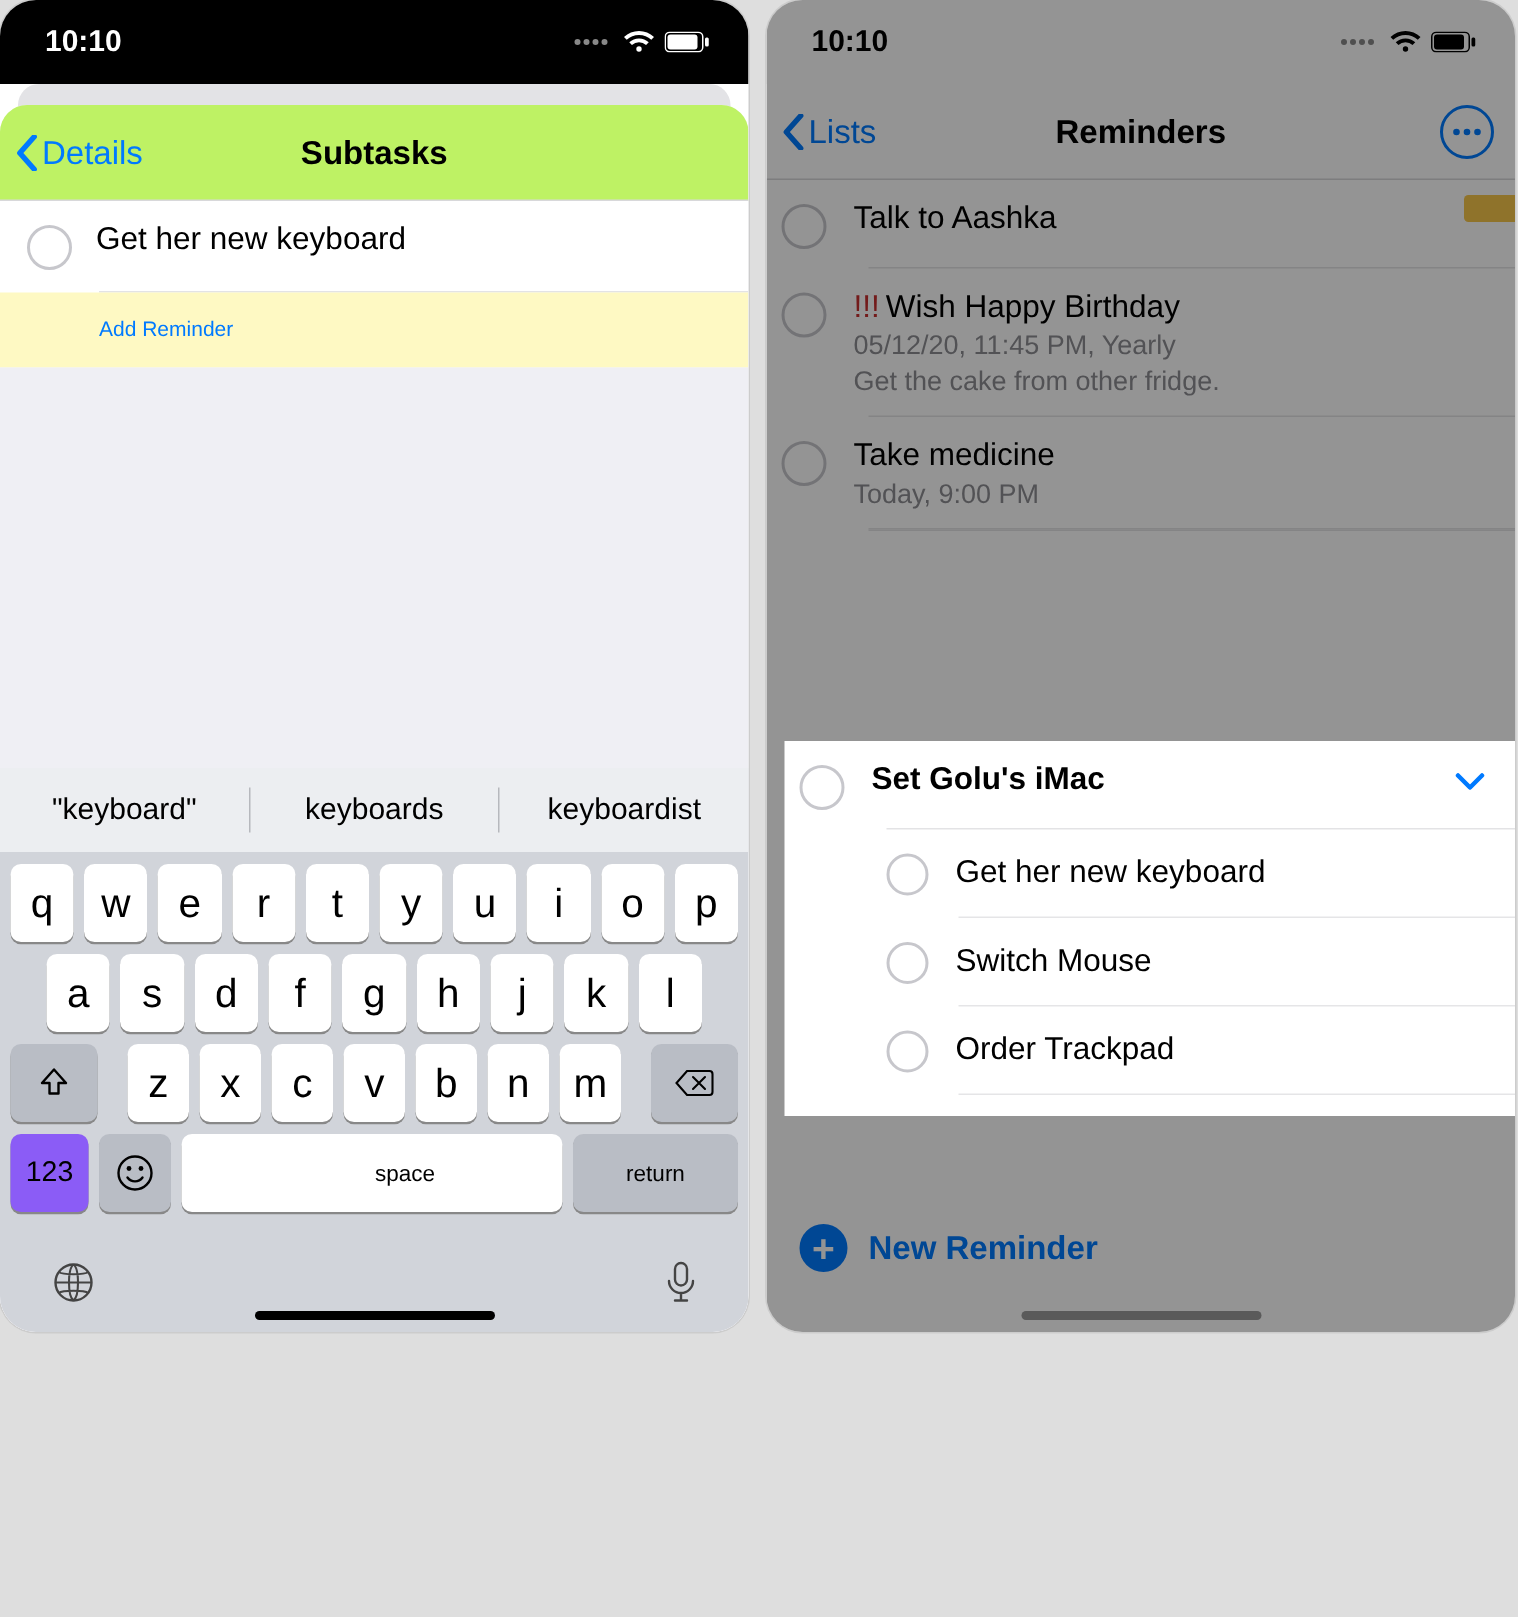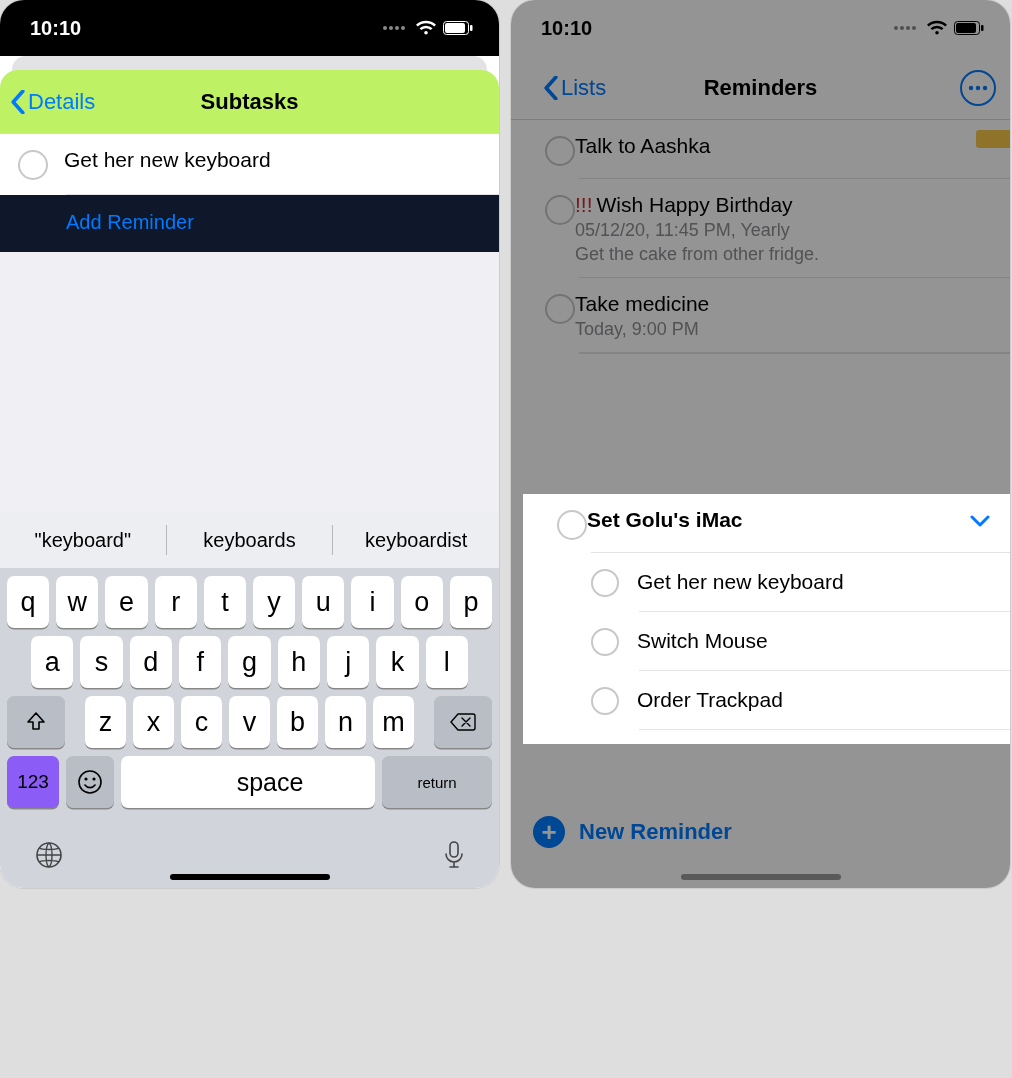--- a/index.html
+++ b/index.html
@@ -25,45 +25,45 @@
   .list { background:#fff; }
   .row { display:flex; align-items:flex-start; padding: 14px 16px 14px 18px; gap:16px; }
   .rowline { margin-left: 66px; border-top:1px solid #e3e3e5; }
   .circle { width:30px;height:30px;border:2px solid #c7c7cc;border-radius:50%;flex:0 0 30px;margin-top:2px;}
   .circle.sm { width:28px;height:28px;flex:0 0 28px;}
   .rowbody { flex:1; min-width:0; display:flex; flex-direction:column; gap:3px;}
   .title { font-size:21px; color:#000; }
   .title.bold { font-weight:600; }
   .pri { color:#c62f2f; font-weight:400; margin-right:4px;}
   .sub { font-size:18px; color:#8e8e93; }
-  .addlink { color:#007aff; font-size:20px; padding: 16px 16px 18px 66px; background:#0f172a;}
+  .addlink { color:#007aff; font-size:14px; padding: 16px 16px 18px 66px; background:#fef9c3;}
   .content-bg { background:#efeff4; flex:1;}
   
   .kbd { position:absolute; bottom:0; left:0; right:0; background:#d1d4da; }
   .sugbar { display:flex; height:56px; align-items:center; background:#eceef1;}
   .sug { flex:1; text-align:center; font-size:20px; color:#000; padding:0 4px; }
   .sugsep { width:1px; height:30px; background:#b6b8bd; }
   .krow { display:flex; gap:7px; padding: 8px 7px 0 7px; }
   .krow.r2 { padding-left:31px; padding-right:31px;}
   .key { background:#fff; border-radius:7px; box-shadow: 0 1.5px 0 #888; height:52px; display:flex; align-items:center; justify-content:center; font-size:27px; color:#000; }
   .key.letter { flex:1; }
   .key.fn { background:#b9bdc5; width:58px; flex:0 0 58px; }
   .spacer6{width:6px;flex:0 0 6px;}
-  .key.space { flex:1; font-size:25px;padding-left:44px;}
+  .key.space { flex:1; font-size:15px;padding-left:44px;}
   .key.ret { background:#b9bdc5; width:110px; flex:0 0 110px; font-size:15px;}
   .key.num { background:#8b5cf6; width:52px; flex:0 0 52px; font-size:19px;}
   .key.emoji { background:#b9bdc5; width:48px; flex:0 0 48px; }
   .bottombar { display:flex; justify-content:space-between; padding: 20px 34px 10px 34px; height:72px; align-items:center;}
   .homebar { position:absolute; bottom:8px; left:50%; transform:translateX(-50%); width:160px; height:6px; background:#000; border-radius:4px;}
   .homebar.faded{ background:#5a5a5a;}
   
   .phone.right { background:#fff; }
   .dim { position:absolute; inset:0; background:rgba(0,0,0,0.42); pointer-events:none; }
   .rlist { }
-  .rrow { display:flex; padding: 14px 18px 12px 34px; align-items:flex-start; position:relative;}
+  .rrow { display:flex; padding: 14px 18px 12px 10px; gap:18px; align-items:flex-start; position:relative;}
   .rline { margin-left: 68px; border-top:1px solid #e3e3e5; }
   .flag { position:absolute; right:22px; top:16px; }
   .ytab { position:absolute; right:0; top:10px; width:34px; height:18px; background:#f7c64a; border-radius: 3px 0 0 3px;}
   
   .hlcard { position:absolute; left:12px; right:0; background:#fff;  }
   .hlcard .subrow { padding-left: 68px; display:flex; align-items:center; gap:18px; padding-top:14px; padding-bottom:14px;}
   .hlcard .subline { margin-left: 116px; border-top:1px solid #e5e5e7;}
   .chev { position:absolute; right:20px; top:20px; color:#007aff;}
   
   .newrem { position:absolute; bottom:40px; left:22px; display:flex; align-items:center; gap:14px; color:#007aff; font-size:22px; font-weight:600;}
@@ -223,21 +223,21 @@
         </span>
         <span class="batt">
           <svg width="30" height="14" viewBox="0 0 30 14">
               <rect x="0.5" y="0.5" width="25" height="13" rx="3" fill="none" stroke="#000"></rect>
               <rect x="2" y="2" width="20" height="10" rx="2" fill="#000"></rect>
               <rect x="27" y="4" width="2.5" height="6" rx="1" fill="#000"></rect>
             </svg>
         </span>
       </div>
     </div>
-    <div class="nav white" style="background:#fff;padding-left:22px;">
+    <div class="nav white" style="background:#fff;">
       <div class="back">
         <svg width="16" height="24" viewBox="0 0 12 20">
             <path d="M10 1L2 10l8 9" fill="none" stroke="#007aff" stroke-width="3" stroke-linecap="round" stroke-linejoin="round"></path>
           </svg>
         <span>Lists</span>
       </div>
       <div class="nav-title">Reminders</div>
       <div class="nav-action">
         <svg width="20" height="6" viewBox="0 0 20 6">
             <circle cx="3" cy="3" r="2.2" fill="#007aff"></circle>

